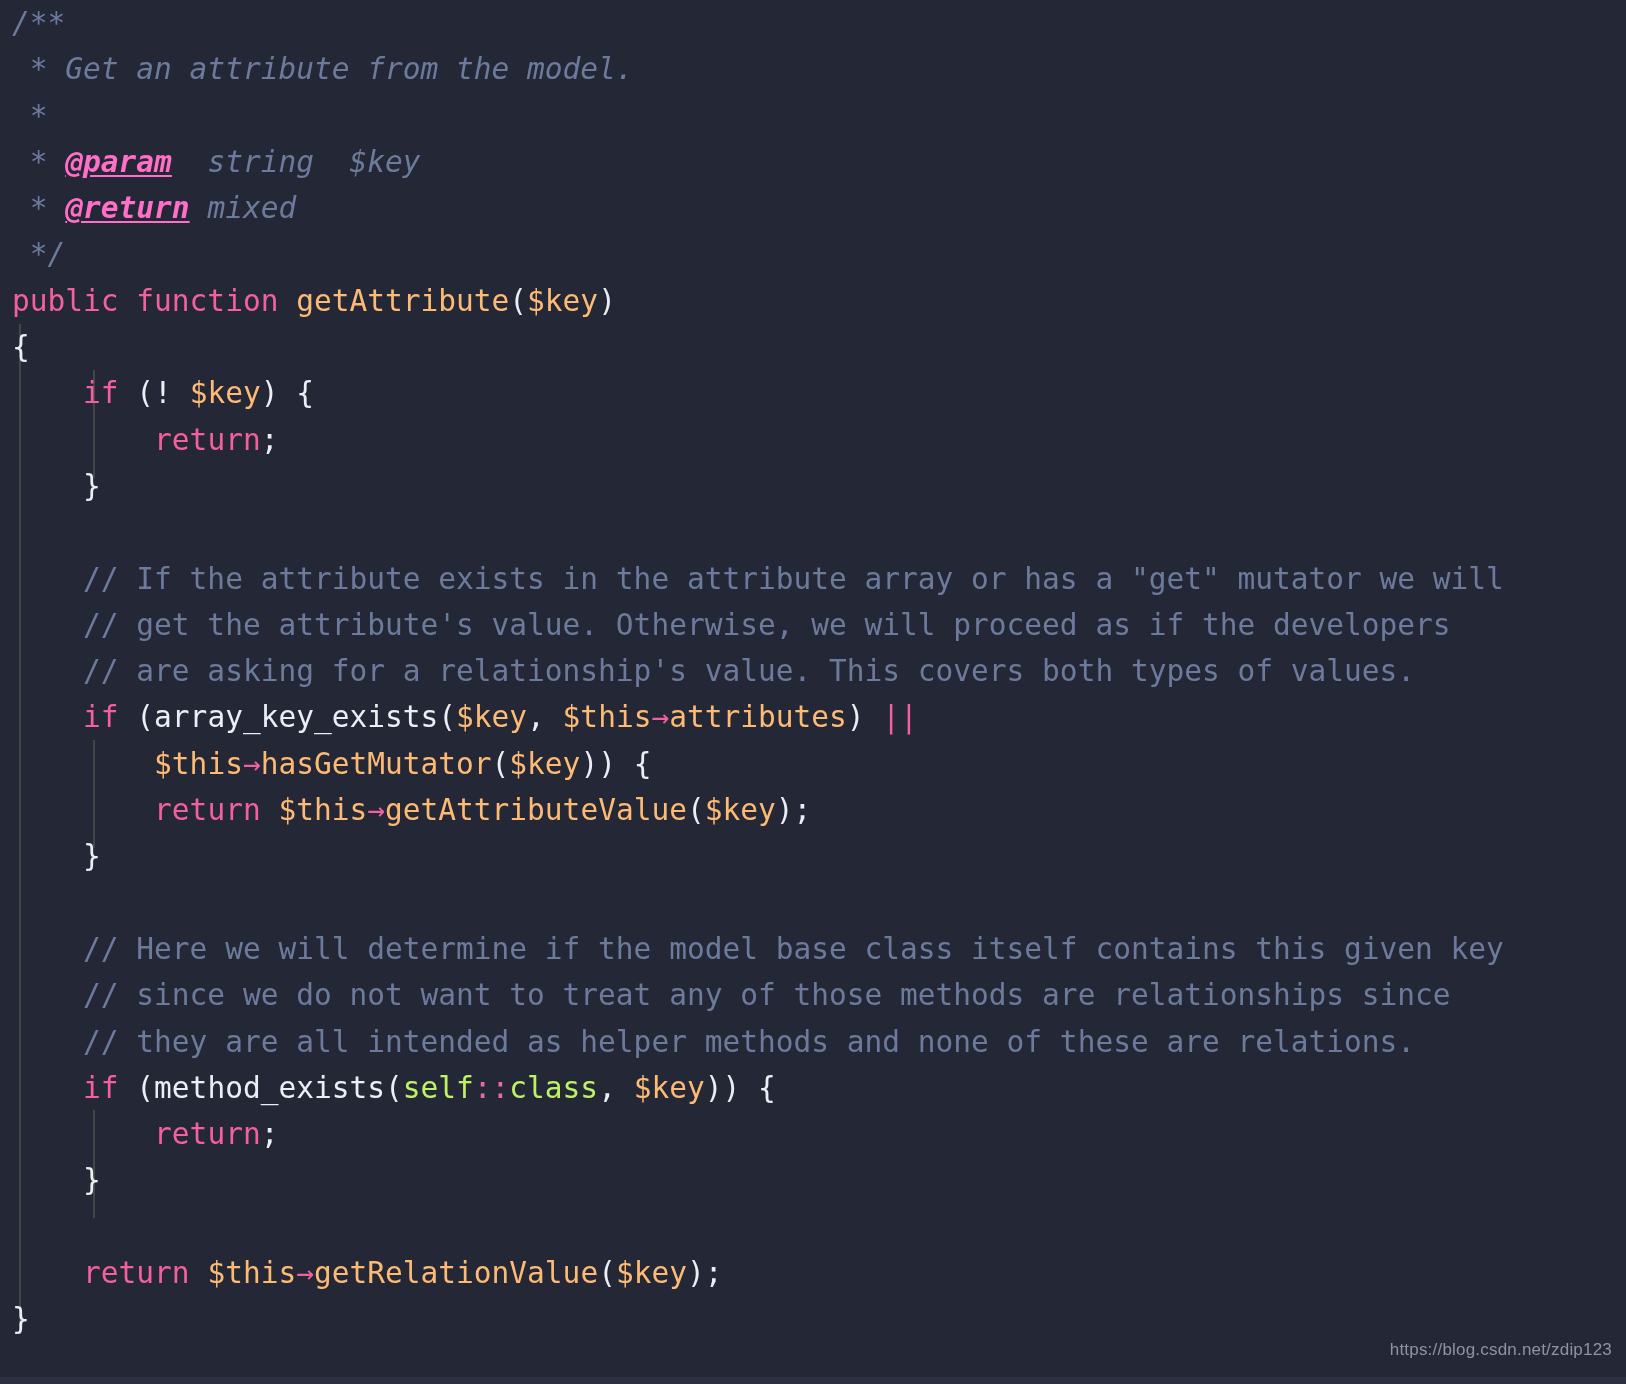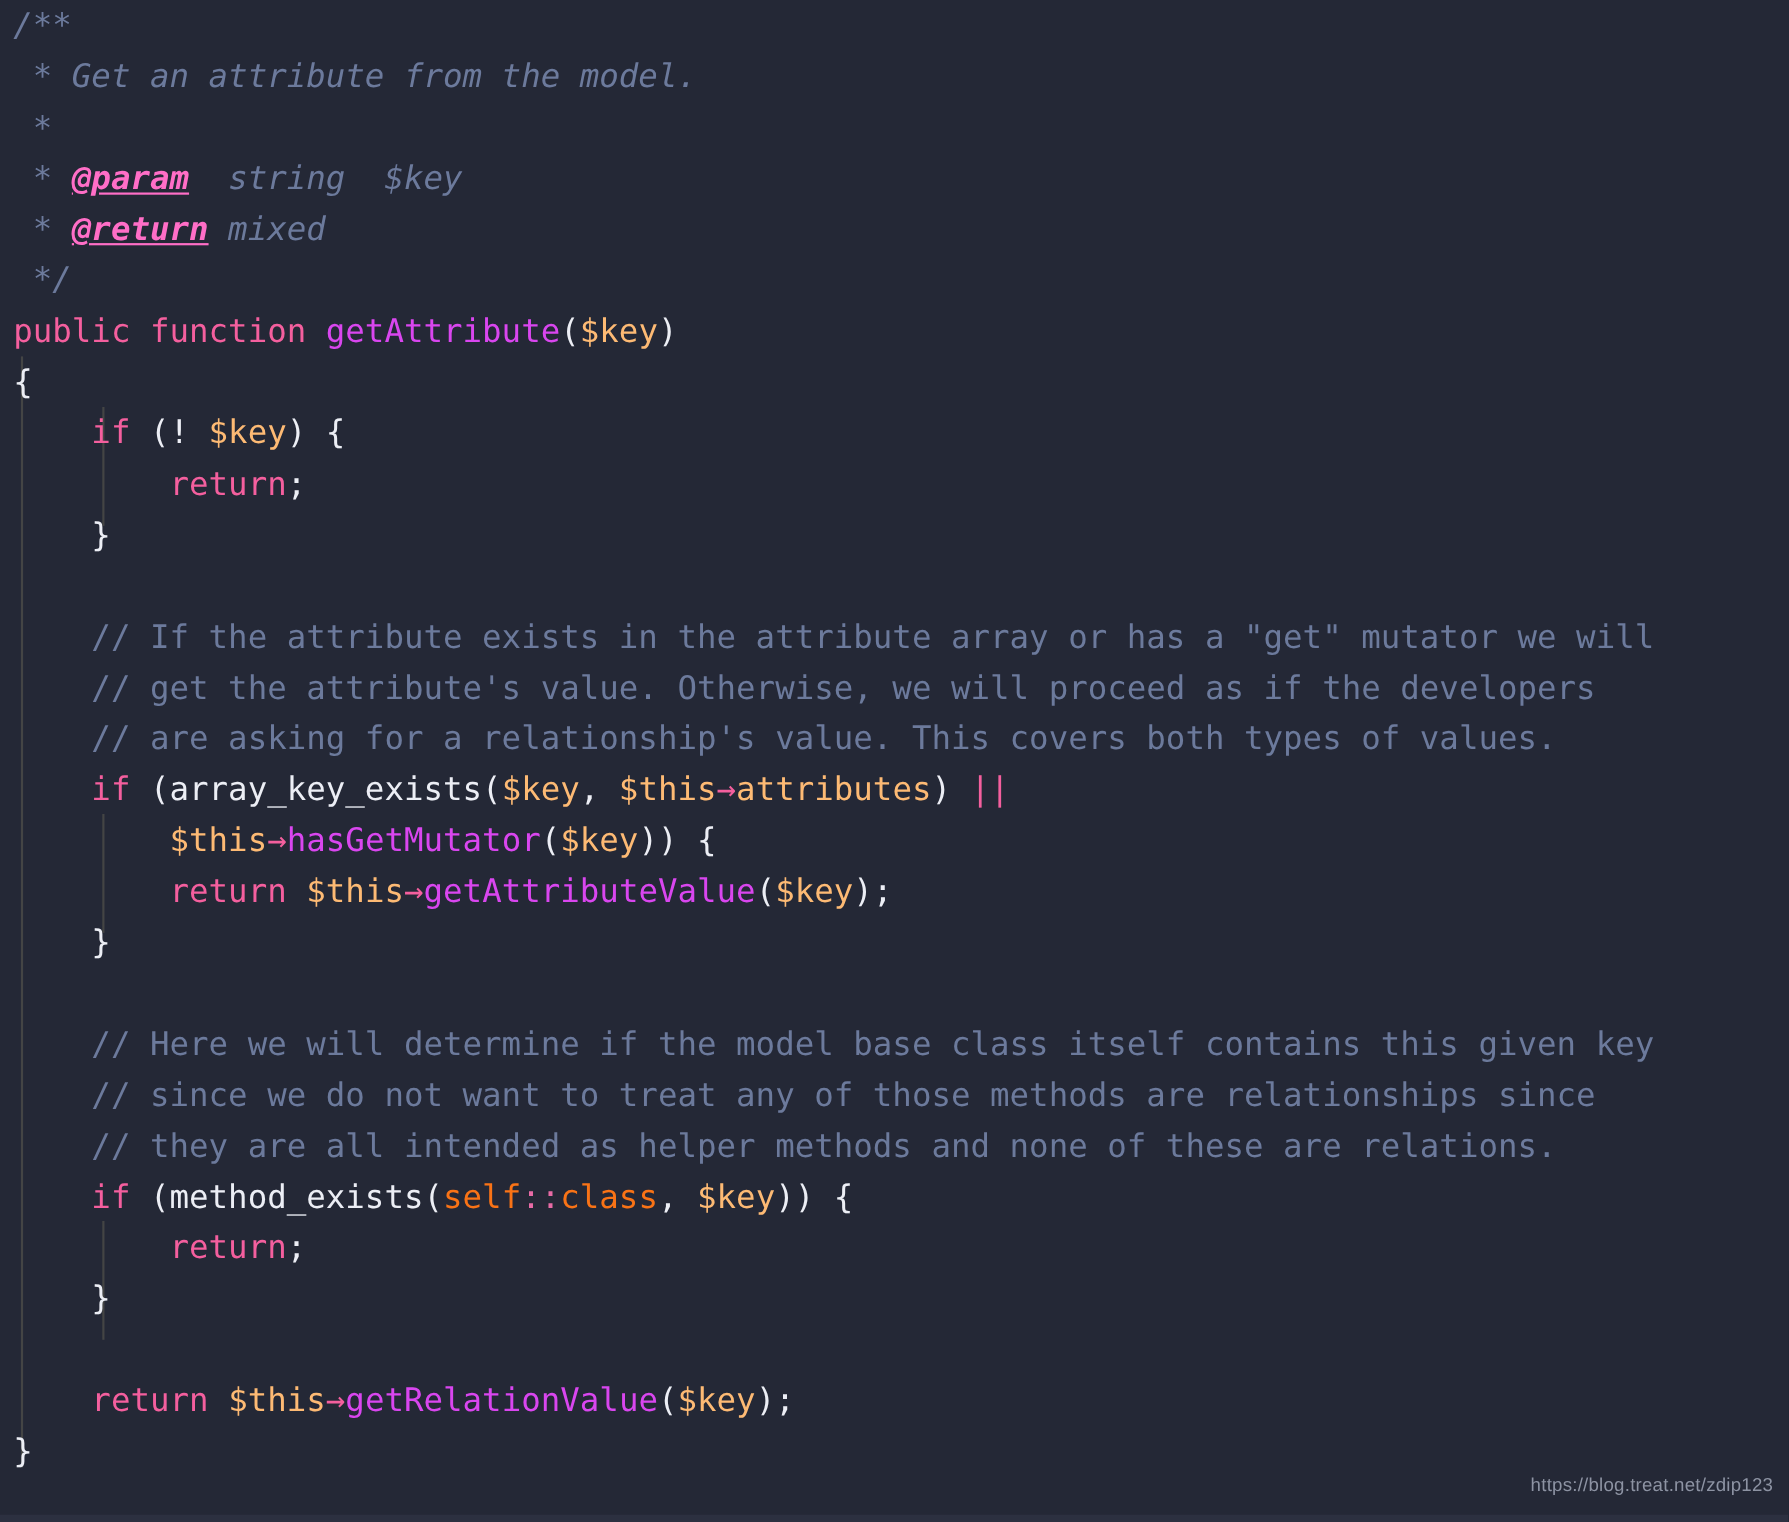--- a/index.html
+++ b/index.html
@@ -48,22 +48,22 @@
     opacity: 0.85;
     z-index: 1;
   }
 
   
   .doc      { color: #6c7a9c; font-style: italic; }
   .doctag   { color: #ff6ec7; font-style: italic; font-weight: bold;
               text-decoration: underline; text-underline-offset: 3px; }
   .cmt      { color: #6c7a9c; font-style: normal; margin-top: 28px; }
   .kw       { color: #f45f9e; margin-top: 28px; }
-  .kw2      { color: #f97316; }
-  .fn       { color: #d946ef; margin-top: 16px; }
+  .kw2      { color: #bef264; }
+  .fn       { color: #fdba74; margin-top: 16px; }
   .var      { color: #fdba74; }
   .pun      { color: #eceef5; }
   .op       { color: #f45f9e; }
   .sep      { color: #e86ba6; }
 
   
   #watermark {
     position: absolute;
     right: 14px;
     bottom: 24px;
@@ -95,14 +95,14 @@
       <div class="guide" style="left: 19px; top: 324px; height: 1010px;"></div>
       <div class="guide" style="left: 93px; top: 370px; height: 108px;"></div>
       <div class="guide" style="left: 93px; top: 740px; height: 108px;"></div>
       <div class="guide" style="left: 93px; top: 1110px; height: 108px;"></div>
     </div>
 
   <div id="code"><div class="line"><span class="doc">/**</span></div><div class="line"><span class="doc"> * Get an attribute from the model.</span></div><div class="line"><span class="doc"> *</span></div><div class="line"><span class="doc"> * </span><span class="doctag">@param</span><span class="doc">  string  $key</span></div><div class="line"><span class="doc"> * </span><span class="doctag">@return</span><span class="doc"> mixed</span></div><div class="line"><span class="doc"> */</span></div><div class="line"><span class="kw">public function </span><span class="fn">getAttribute</span><span class="pun">(</span><span class="var">$key</span><span class="pun">)</span></div><div class="line"><span class="pun">{</span></div><div class="line"><span class="pun">    </span><span class="kw">if</span><span class="pun"> (! </span><span class="var">$key</span><span class="pun">) {</span></div><div class="line"><span class="pun">        </span><span class="kw">return</span><span class="pun">;</span></div><div class="line"><span class="pun">    }</span></div><div class="line"><span class="pun"></span></div><div class="line"><span class="cmt">    // If the attribute exists in the attribute array or has a "get" mutator we will</span></div><div class="line"><span class="cmt">    // get the attribute's value. Otherwise, we will proceed as if the developers</span></div><div class="line"><span class="cmt">    // are asking for a relationship's value. This covers both types of values.</span></div><div class="line"><span class="pun">    </span><span class="kw">if</span><span class="pun"> (array_key_exists(</span><span class="var">$key</span><span class="pun">, </span><span class="var">$this</span><span class="op">→</span><span class="var">attributes</span><span class="pun">) </span><span class="op">||</span></div><div class="line"><span class="pun">        </span><span class="var">$this</span><span class="op">→</span><span class="fn">hasGetMutator</span><span class="pun">(</span><span class="var">$key</span><span class="pun">)) {</span></div><div class="line"><span class="pun">        </span><span class="kw">return</span><span class="pun"> </span><span class="var">$this</span><span class="op">→</span><span class="fn">getAttributeValue</span><span class="pun">(</span><span class="var">$key</span><span class="pun">);</span></div><div class="line"><span class="pun">    }</span></div><div class="line"><span class="pun"></span></div><div class="line"><span class="cmt">    // Here we will determine if the model base class itself contains this given key</span></div><div class="line"><span class="cmt">    // since we do not want to treat any of those methods are relationships since</span></div><div class="line"><span class="cmt">    // they are all intended as helper methods and none of these are relations.</span></div><div class="line"><span class="pun">    </span><span class="kw">if</span><span class="pun"> (method_exists(</span><span class="kw2">self</span><span class="sep">::</span><span class="kw2">class</span><span class="pun">, </span><span class="var">$key</span><span class="pun">)) {</span></div><div class="line"><span class="pun">        </span><span class="kw">return</span><span class="pun">;</span></div><div class="line"><span class="pun">    }</span></div><div class="line"><span class="pun"></span></div><div class="line"><span class="pun">    </span><span class="kw">return</span><span class="pun"> </span><span class="var">$this</span><span class="op">→</span><span class="fn">getRelationValue</span><span class="pun">(</span><span class="var">$key</span><span class="pun">);</span></div><div class="line"><span class="pun">}</span></div></div>
 
   <div id="bottomstrip"></div>
 
-  <div id="watermark">https://blog.treat.net/zdip123</div>
+  <div id="watermark">https://blog.csdn.net/zdip123</div>
 </div>
 
 </body></html>

